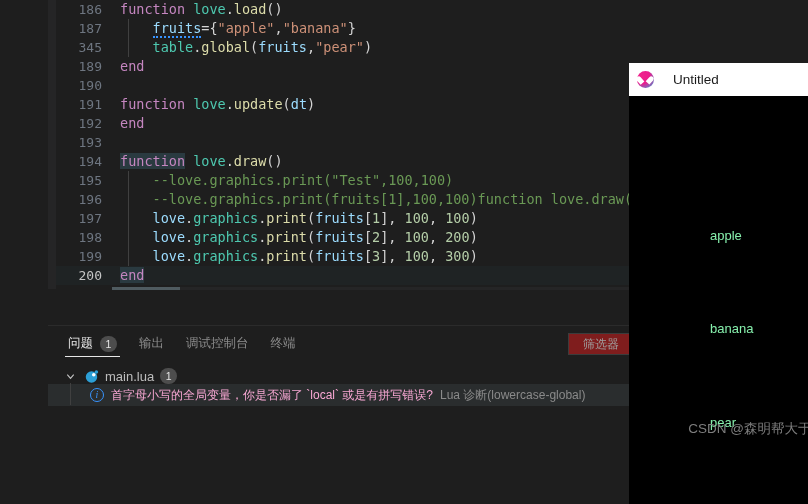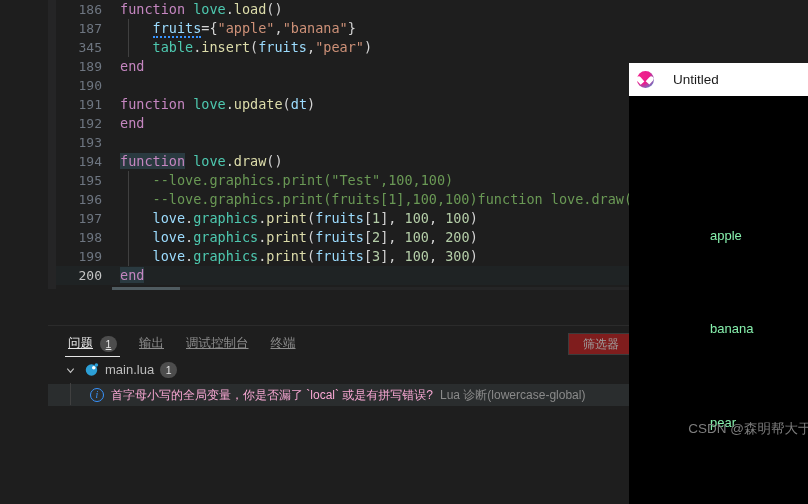--- a/index.html
+++ b/index.html
@@ -115,21 +115,20 @@
   }
   .ptab {
     position: relative;
     display: flex;
     align-items: center;
     gap: 7px;
     height: 35px;
     font-size: 12.5px;
     color: #8c8c8c;
     cursor: pointer;
-    text-decoration: underline;
   }
   .ptab.active { color: #e7e7e7; }
   .ptab.active::after {
     content: "";
     position: absolute;
     left: -3px; right: -3px; bottom: 4px;
     height: 1px;
     background: #e7e7e7;
   }
   .count-badge {
@@ -157,21 +156,21 @@
     padding-left: 14px;
     overflow: hidden;
   }
 
   .tree {
     position: relative;
     padding-top: 1px;
   }
   .tree-file-row {
     display: flex;
-    align-items: flex-start;
+    align-items: flex-end;
     height: 22px;
     padding-left: 14px;
     gap: 6px;
     cursor: pointer;
   }
   .chev {
     width: 16px; height: 16px;
     display: inline-flex;
     align-items: center;
     justify-content: center;
@@ -294,21 +293,21 @@
 </head>
 <body>
 
 <div id="root">
 
   <div class="editor">
     <div class="left-rail"></div>
     <div class="code-area" id="code-area">
         <div class="code-line"><span class="ln">186</span><span class="code-text"><span class="kw">function</span><span class="pun"> </span><span class="obj">love</span><span class="pun">.</span><span class="fn">load</span><span class="pun">()</span></span></div>
         <div class="code-line"><span class="ln">187</span><span class="indent-guide"></span><span class="code-text"><span class="pun">    </span><span class="id squig">fruits</span><span class="pun">=</span><span class="pun">{</span><span class="str">"apple"</span><span class="pun">,</span><span class="str">"banana"</span><span class="pun">}</span></span></div>
-        <div class="code-line"><span class="ln">345</span><span class="indent-guide"></span><span class="code-text"><span class="pun">    </span><span class="obj">table</span><span class="pun">.</span><span class="fn">insert</span><span class="pun">(</span><span class="id">fruits</span><span class="pun">,</span><span class="str">"pear"</span><span class="pun">)</span></span></div>
+        <div class="code-line"><span class="ln">345</span><span class="indent-guide"></span><span class="code-text"><span class="pun">    </span><span class="obj">table</span><span class="pun">.</span><span class="fn">global</span><span class="pun">(</span><span class="id">fruits</span><span class="pun">,</span><span class="str">"pear"</span><span class="pun">)</span></span></div>
         <div class="code-line"><span class="ln">189</span><span class="code-text"><span class="kw">end</span></span></div>
         <div class="code-line"><span class="ln">190</span><span class="code-text"></span></div>
         <div class="code-line"><span class="ln">191</span><span class="code-text"><span class="kw">function</span><span class="pun"> </span><span class="obj">love</span><span class="pun">.</span><span class="fn">update</span><span class="pun">(</span><span class="id">dt</span><span class="pun">)</span></span></div>
         <div class="code-line"><span class="ln">192</span><span class="code-text"><span class="kw">end</span></span></div>
         <div class="code-line"><span class="ln">193</span><span class="code-text"></span></div>
         <div class="code-line"><span class="ln">194</span><span class="code-text"><span class="kw sel" style="background: rgb(42, 58, 64);">function</span><span class="pun"> </span><span class="obj">love</span><span class="pun">.</span><span class="fn">draw</span><span class="pun">()</span></span></div>
         <div class="code-line"><span class="ln">195</span><span class="indent-guide"></span><span class="code-text"><span class="cmt">    --love.graphics.print("Test",100,100)</span></span></div>
         <div class="code-line"><span class="ln">196</span><span class="indent-guide"></span><span class="code-text"><span class="cmt">    --love.graphics.print(fruits[1],100,100)function love.draw()</span></span></div>
         <div class="code-line"><span class="ln">197</span><span class="indent-guide"></span><span class="code-text"><span class="pun">    </span><span class="id">love</span><span class="pun">.</span><span class="obj">graphics</span><span class="pun">.</span><span class="fn">print</span><span class="pun">(</span><span class="id">fruits</span><span class="pun">[</span><span class="num">1</span><span class="pun">], </span><span class="num">100</span><span class="pun">, </span><span class="num">100</span><span class="pun">)</span></span></div>
         <div class="code-line"><span class="ln">198</span><span class="indent-guide"></span><span class="code-text"><span class="pun">    </span><span class="id">love</span><span class="pun">.</span><span class="obj">graphics</span><span class="pun">.</span><span class="fn">print</span><span class="pun">(</span><span class="id">fruits</span><span class="pun">[</span><span class="num">2</span><span class="pun">], </span><span class="num">100</span><span class="pun">, </span><span class="num">200</span><span class="pun">)</span></span></div>

